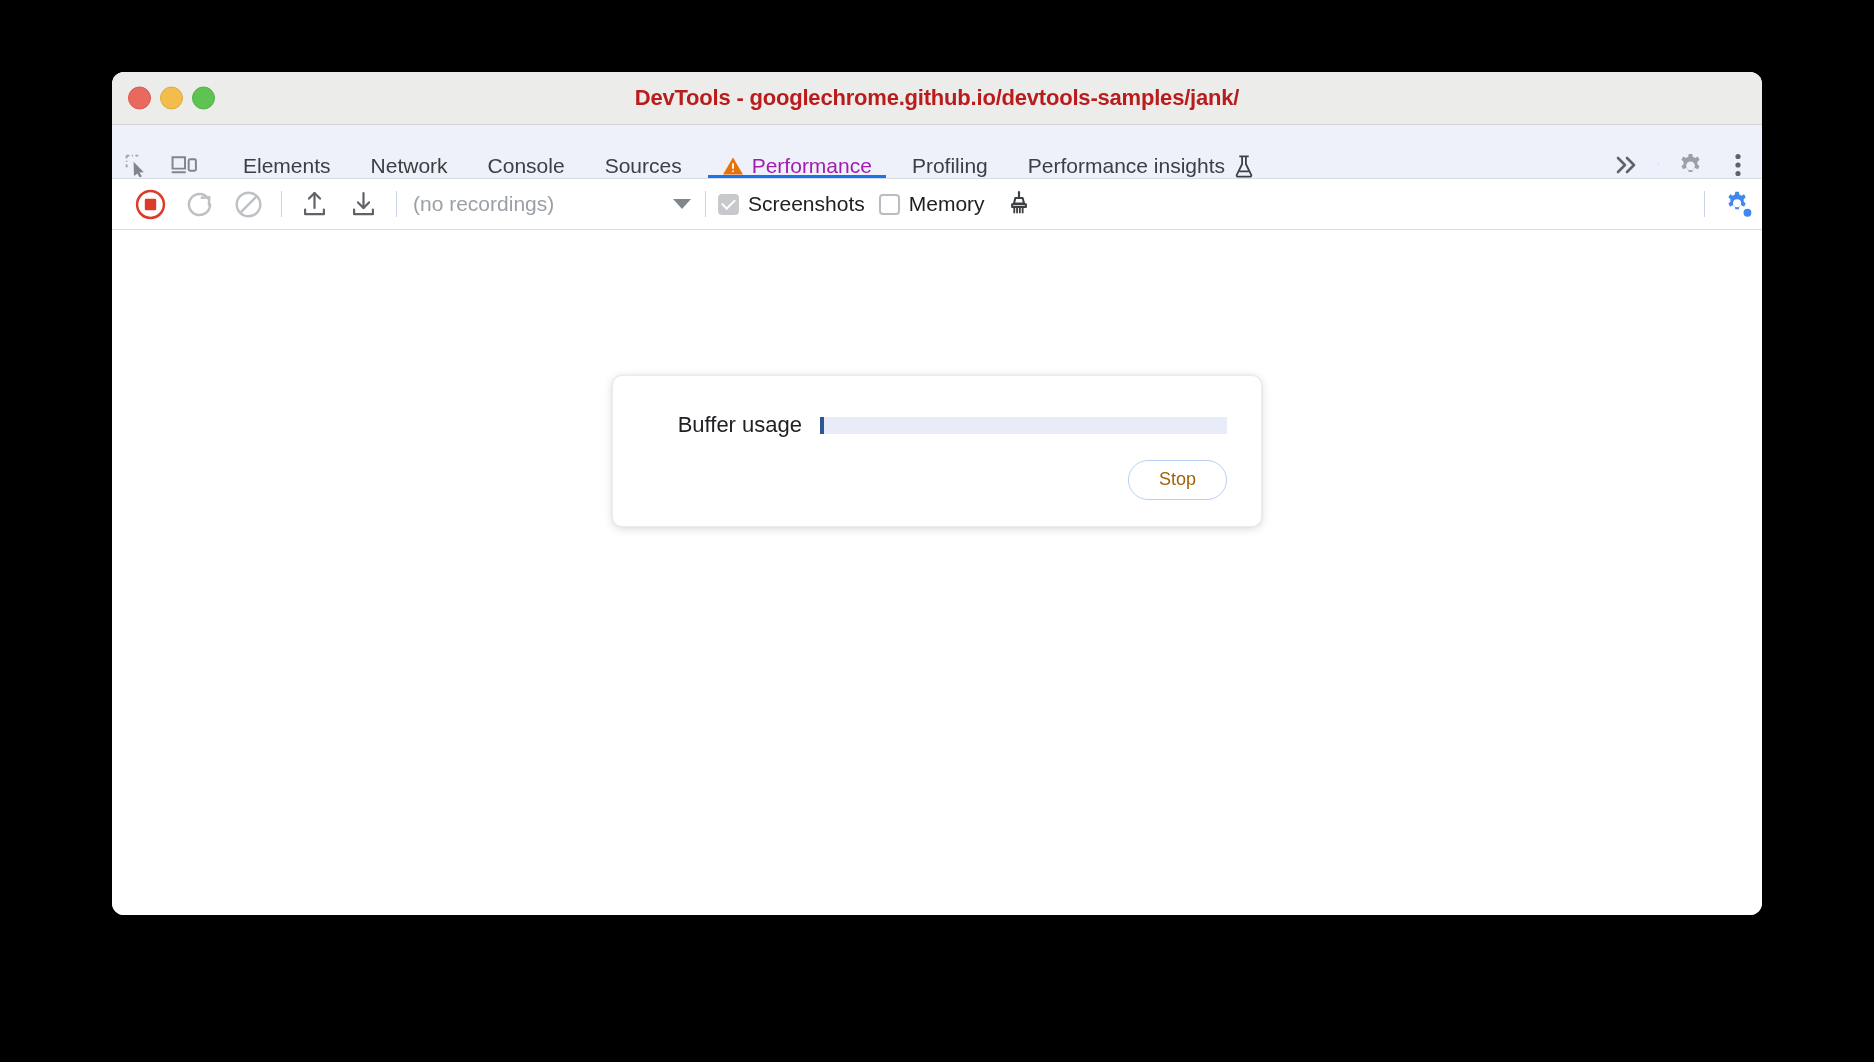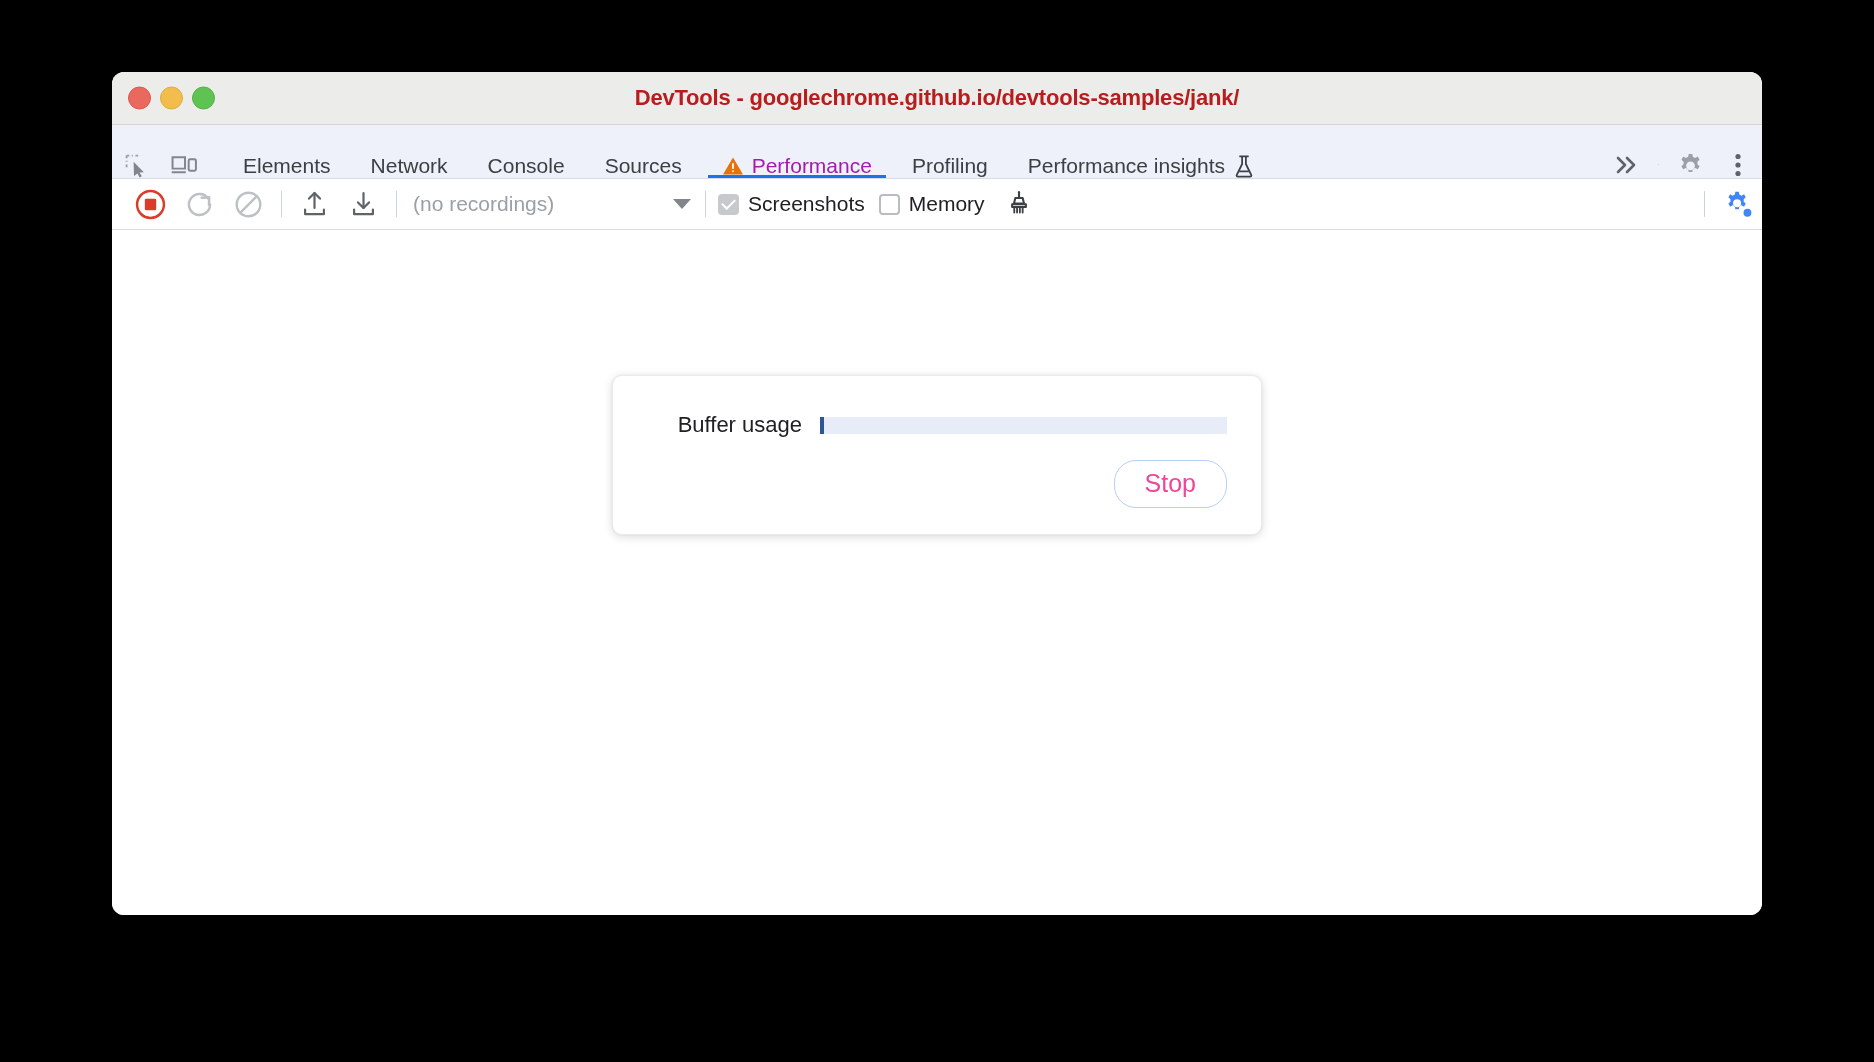--- a/index.html
+++ b/index.html
@@ -242,22 +242,22 @@
     left: 0; top: 0; bottom: 0;
     background: #2b5797;
   }
   .dialog-actions {
     display: flex;
     justify-content: flex-end;
     margin-top: 22px;
   }
   .stop-btn {
     font-family: "Liberation Sans", sans-serif;
-    font-size: 25px;
-    color: #ec4899;
+    font-size: 18px;
+    color: #a16207;
     background: #ffffff;
     border: 1.5px solid #b9d0f5;
     border-radius: 22px;
     padding: 9px 30px;
     cursor: pointer;
     line-height: 1.1;
   }
 
   svg { display: block; }
 </style>

